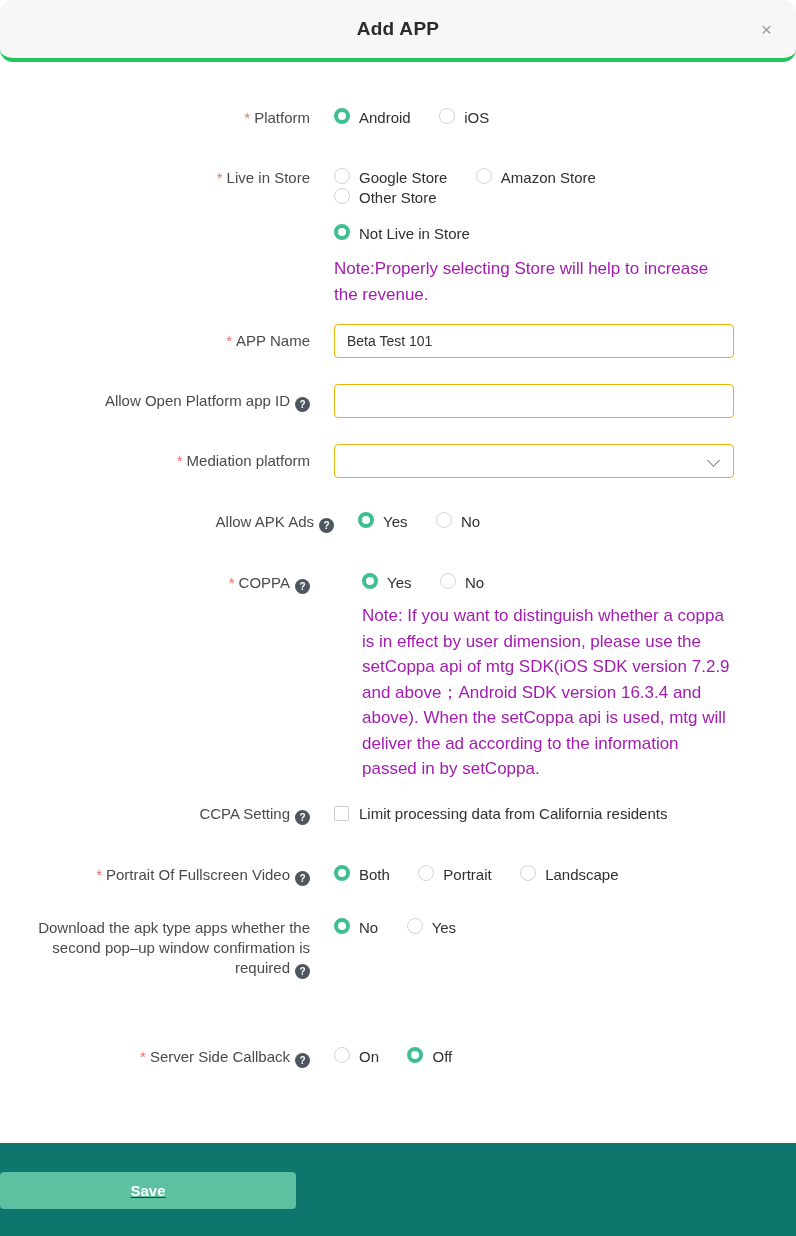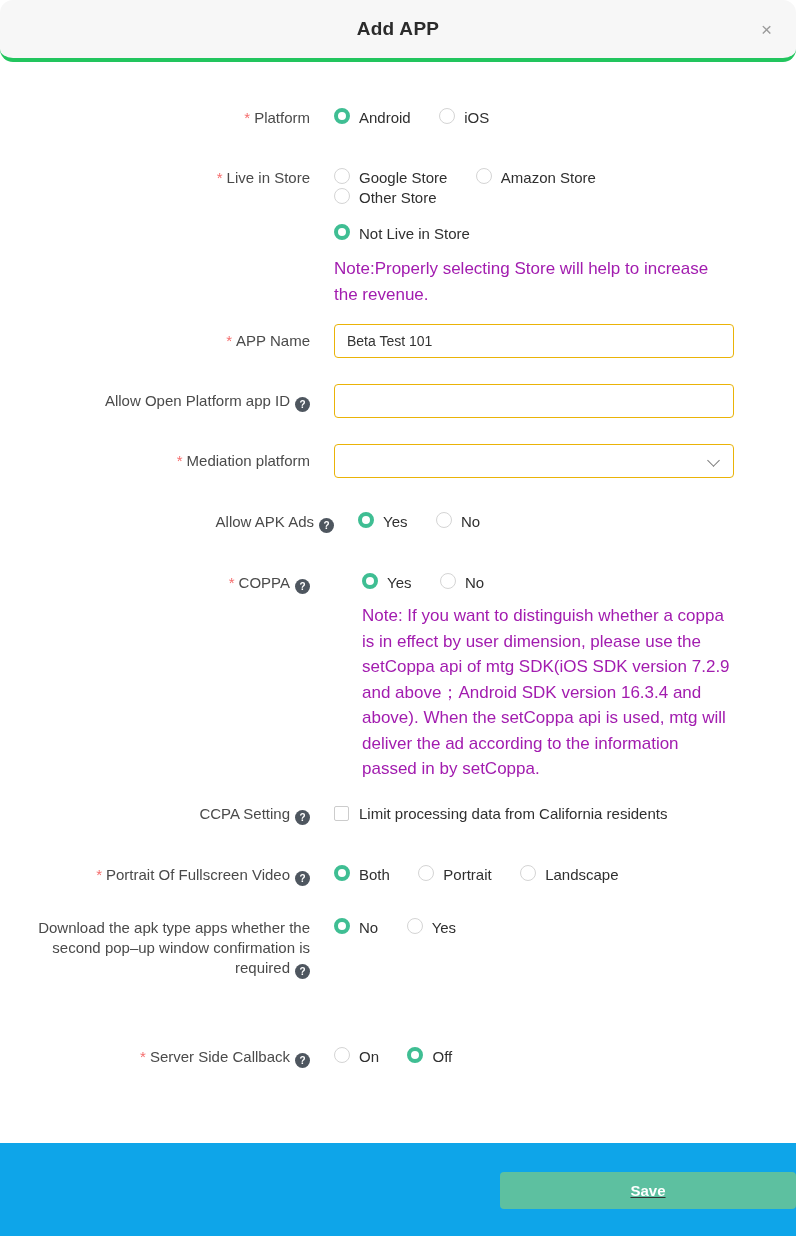--- a/index.html
+++ b/index.html
@@ -76,21 +76,21 @@
   .row-mediation  { margin-bottom:34px; }
   .row-allow      { margin-bottom:40px;padding-left:24px; }
   .row-coppa      { margin-bottom:22px;gap:28px; }
   .row-ccpa       { margin-bottom:40px; }
   .row-direction  { margin-bottom:32px; }
   .row-download   { margin-bottom:0; }
   .row-server     { margin-top:68px; }
   
   .dlg-footer {
     position:absolute; left:0; right:0; bottom:0; height:93px;
-    background:#0ea5e9; display:flex; justify-content:flex-end; align-items:flex-start;
+    background:#0f766e; display:flex; justify-content:flex-start; align-items:flex-start;
     padding-top:29px;
     text-decoration:underline;
   }
   .save-btn {
     width:296px; height:37px; background:#5dc0a0; border:none; border-radius:4px;
     color:#fff; font-size:15px; font-weight:bold; cursor:pointer;
     font-family:"Liberation Sans","DejaVu Sans",sans-serif;
   }
 </style>
 </head>

